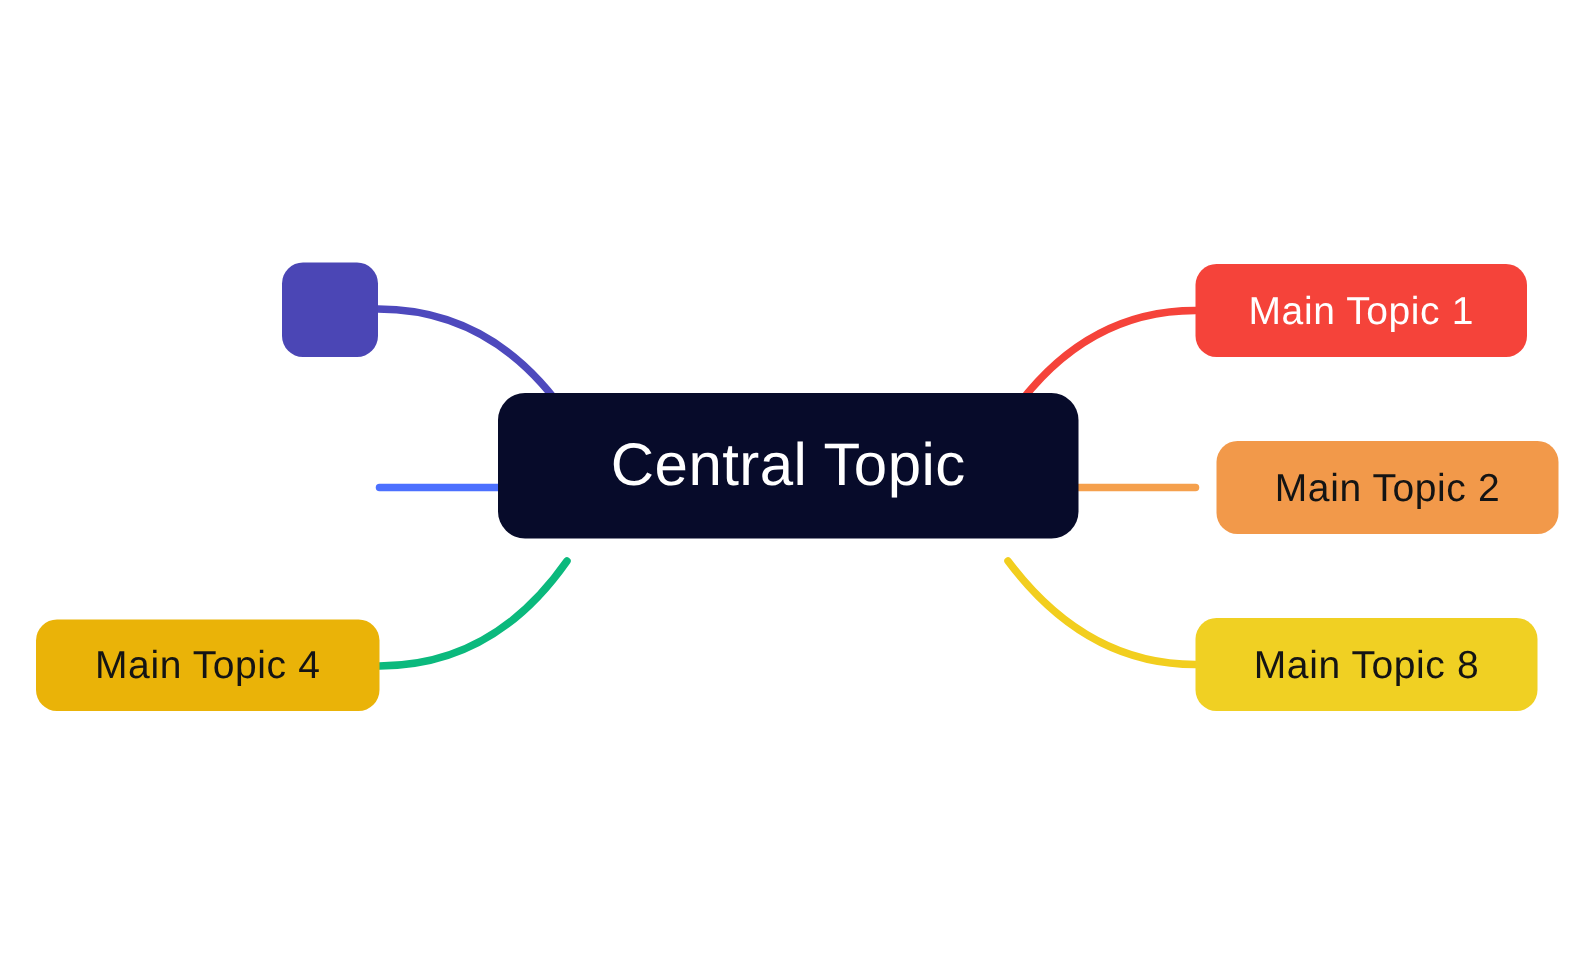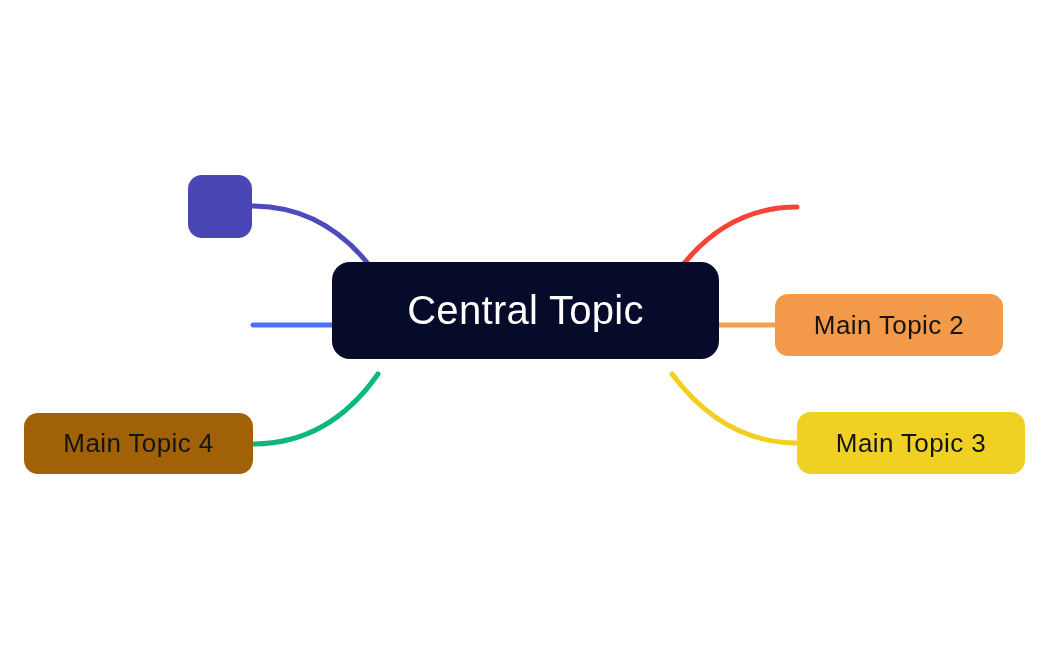--- a/index.html
+++ b/index.html
@@ -12,21 +12,21 @@
   .node{
     position:absolute;display:flex;align-items:center;justify-content:center;
     box-sizing:border-box;font-weight:500;cursor:pointer;user-select:none;
   }
   .node-central{
     left:332px;top:262px;width:387px;height:97px;border-radius:18px;
     font-size:40px;letter-spacing:0.3px;
   }
   .node-topic{border-radius:14px;font-size:26px;letter-spacing:0.4px;}
   .node-mt1{left:797px;top:176px;width:221px;height:62px;}
-  .node-mt2{left:775px;top:294px;width:228px;height:62px;border-radius:13px;}
+  .node-mt2{left:811px;top:294px;width:228px;height:62px;}
   .node-mt3{left:797px;top:412px;width:228px;height:62px;}
   .node-mt4{left:24px; top:413px;width:229px;height:61px;}
   .node-mt5{left:26px; top:294px;width:227px;height:61px;}
   .node-square{left:188px;top:175px;width:64px;height:63px;border-radius:14px;}
   .node-label{pointer-events:none;}
 </style>
 </head>
 <body>
 
 <div class="canvas">
@@ -37,30 +37,33 @@
     <path class="connector" d="M 672 374 C 702 414 742 443 797 443" stroke="#F2CE1E"></path>
     <path class="connector" d="M 378 374 C 350 414 310 444 253 444" stroke="#0BB97D"></path>
     <path class="connector" d="M 332 325 L 253 325" stroke="#4C70FF"></path>
     <path class="connector" d="M 252 206 C 312 206 352 238 380 280" stroke="#4E49BD"></path>
   </svg>
 
   <div class="node node-central" style="background: rgb(7, 11, 42); color: rgb(255, 255, 255);">
     <span class="node-label">Central Topic</span>
   </div>
 
+  <div class="node node-topic node-mt1" style="background: rgb(245, 67, 58); color: rgb(255, 255, 255);">
+    <span class="node-label">Main Topic 1</span>
+  </div>
 
   <div class="node node-topic node-mt2" style="background: rgb(242, 153, 74); color: rgb(20, 20, 20);">
     <span class="node-label">Main Topic 2</span>
   </div>
 
   <div class="node node-topic node-mt3" style="background: rgb(240, 208, 35); color: rgb(20, 20, 20);">
-    <span class="node-label">Main Topic 3</span>
+    <span class="node-label">Main Topic 8</span>
   </div>
 
-  <div class="node node-topic node-mt4" style="background: #a16207; color: rgb(20, 20, 20);">
+  <div class="node node-topic node-mt4" style="background: #eab308; color: rgb(20, 20, 20);">
     <span class="node-label">Main Topic 4</span>
   </div>
 
 
   <div class="node node-square" style="background: rgb(75, 70, 181); color: rgb(255, 255, 255);">
     <span class="node-label"></span>
   </div>
 
 </div>
 

